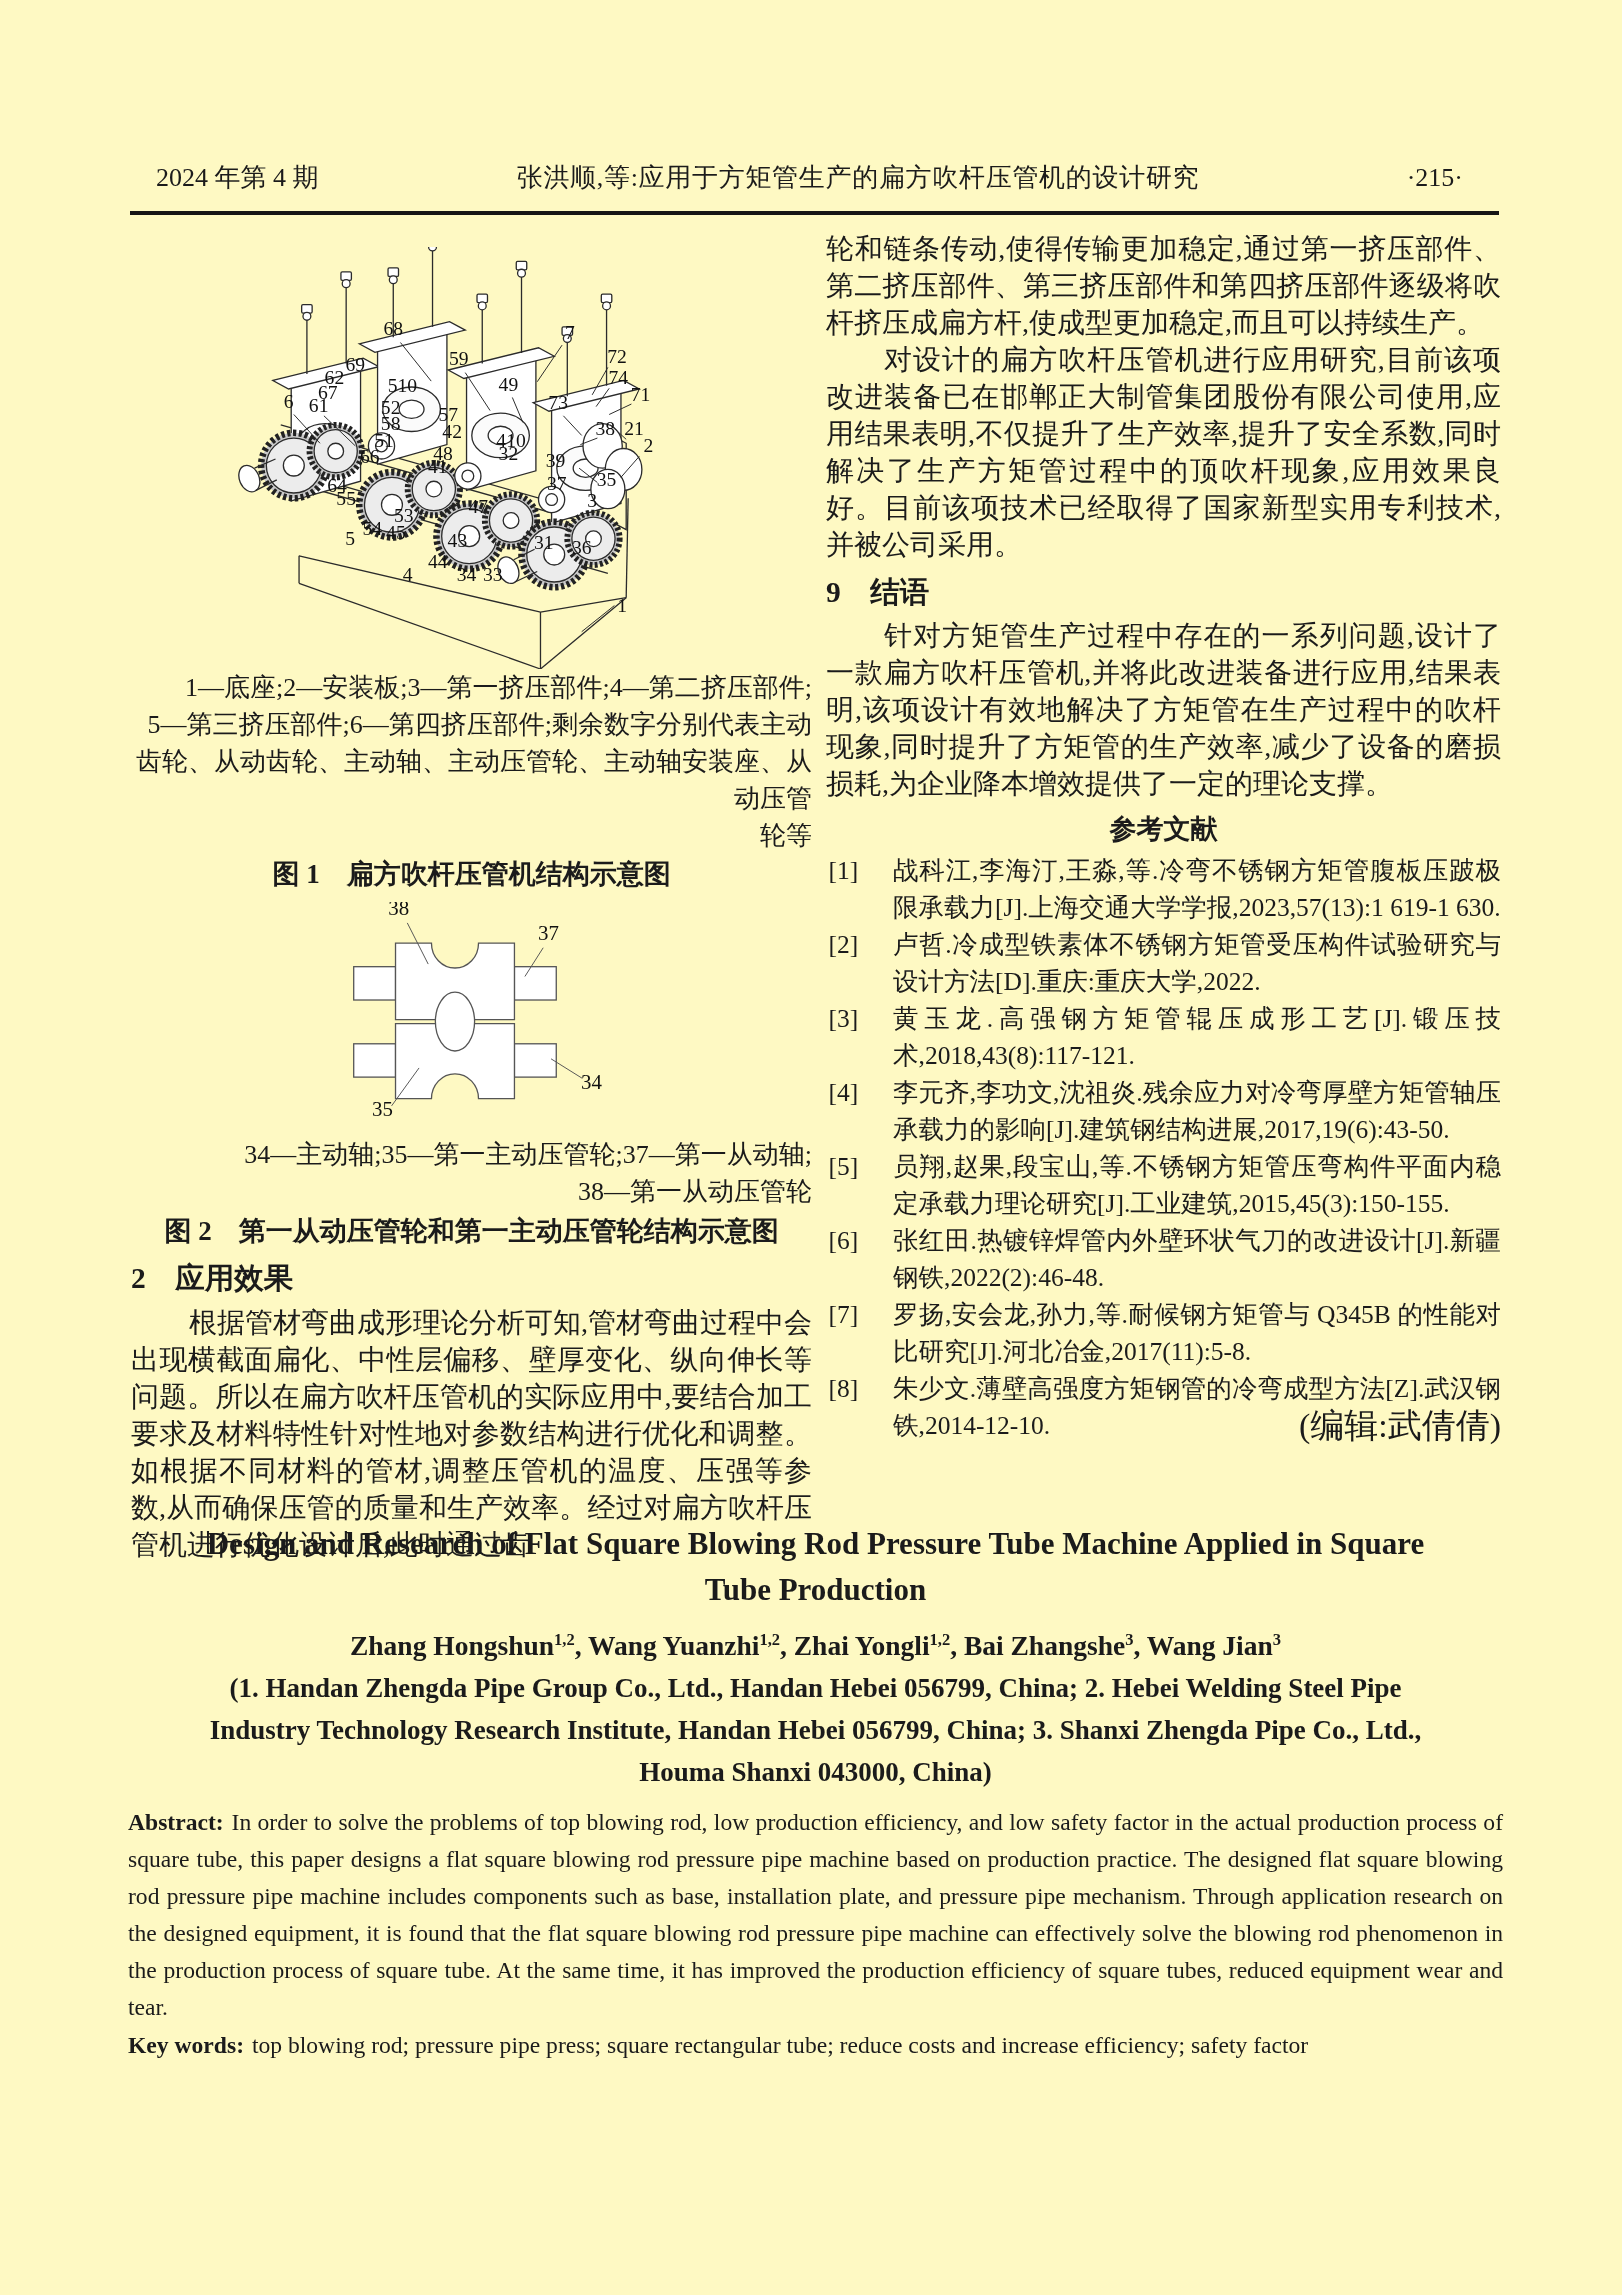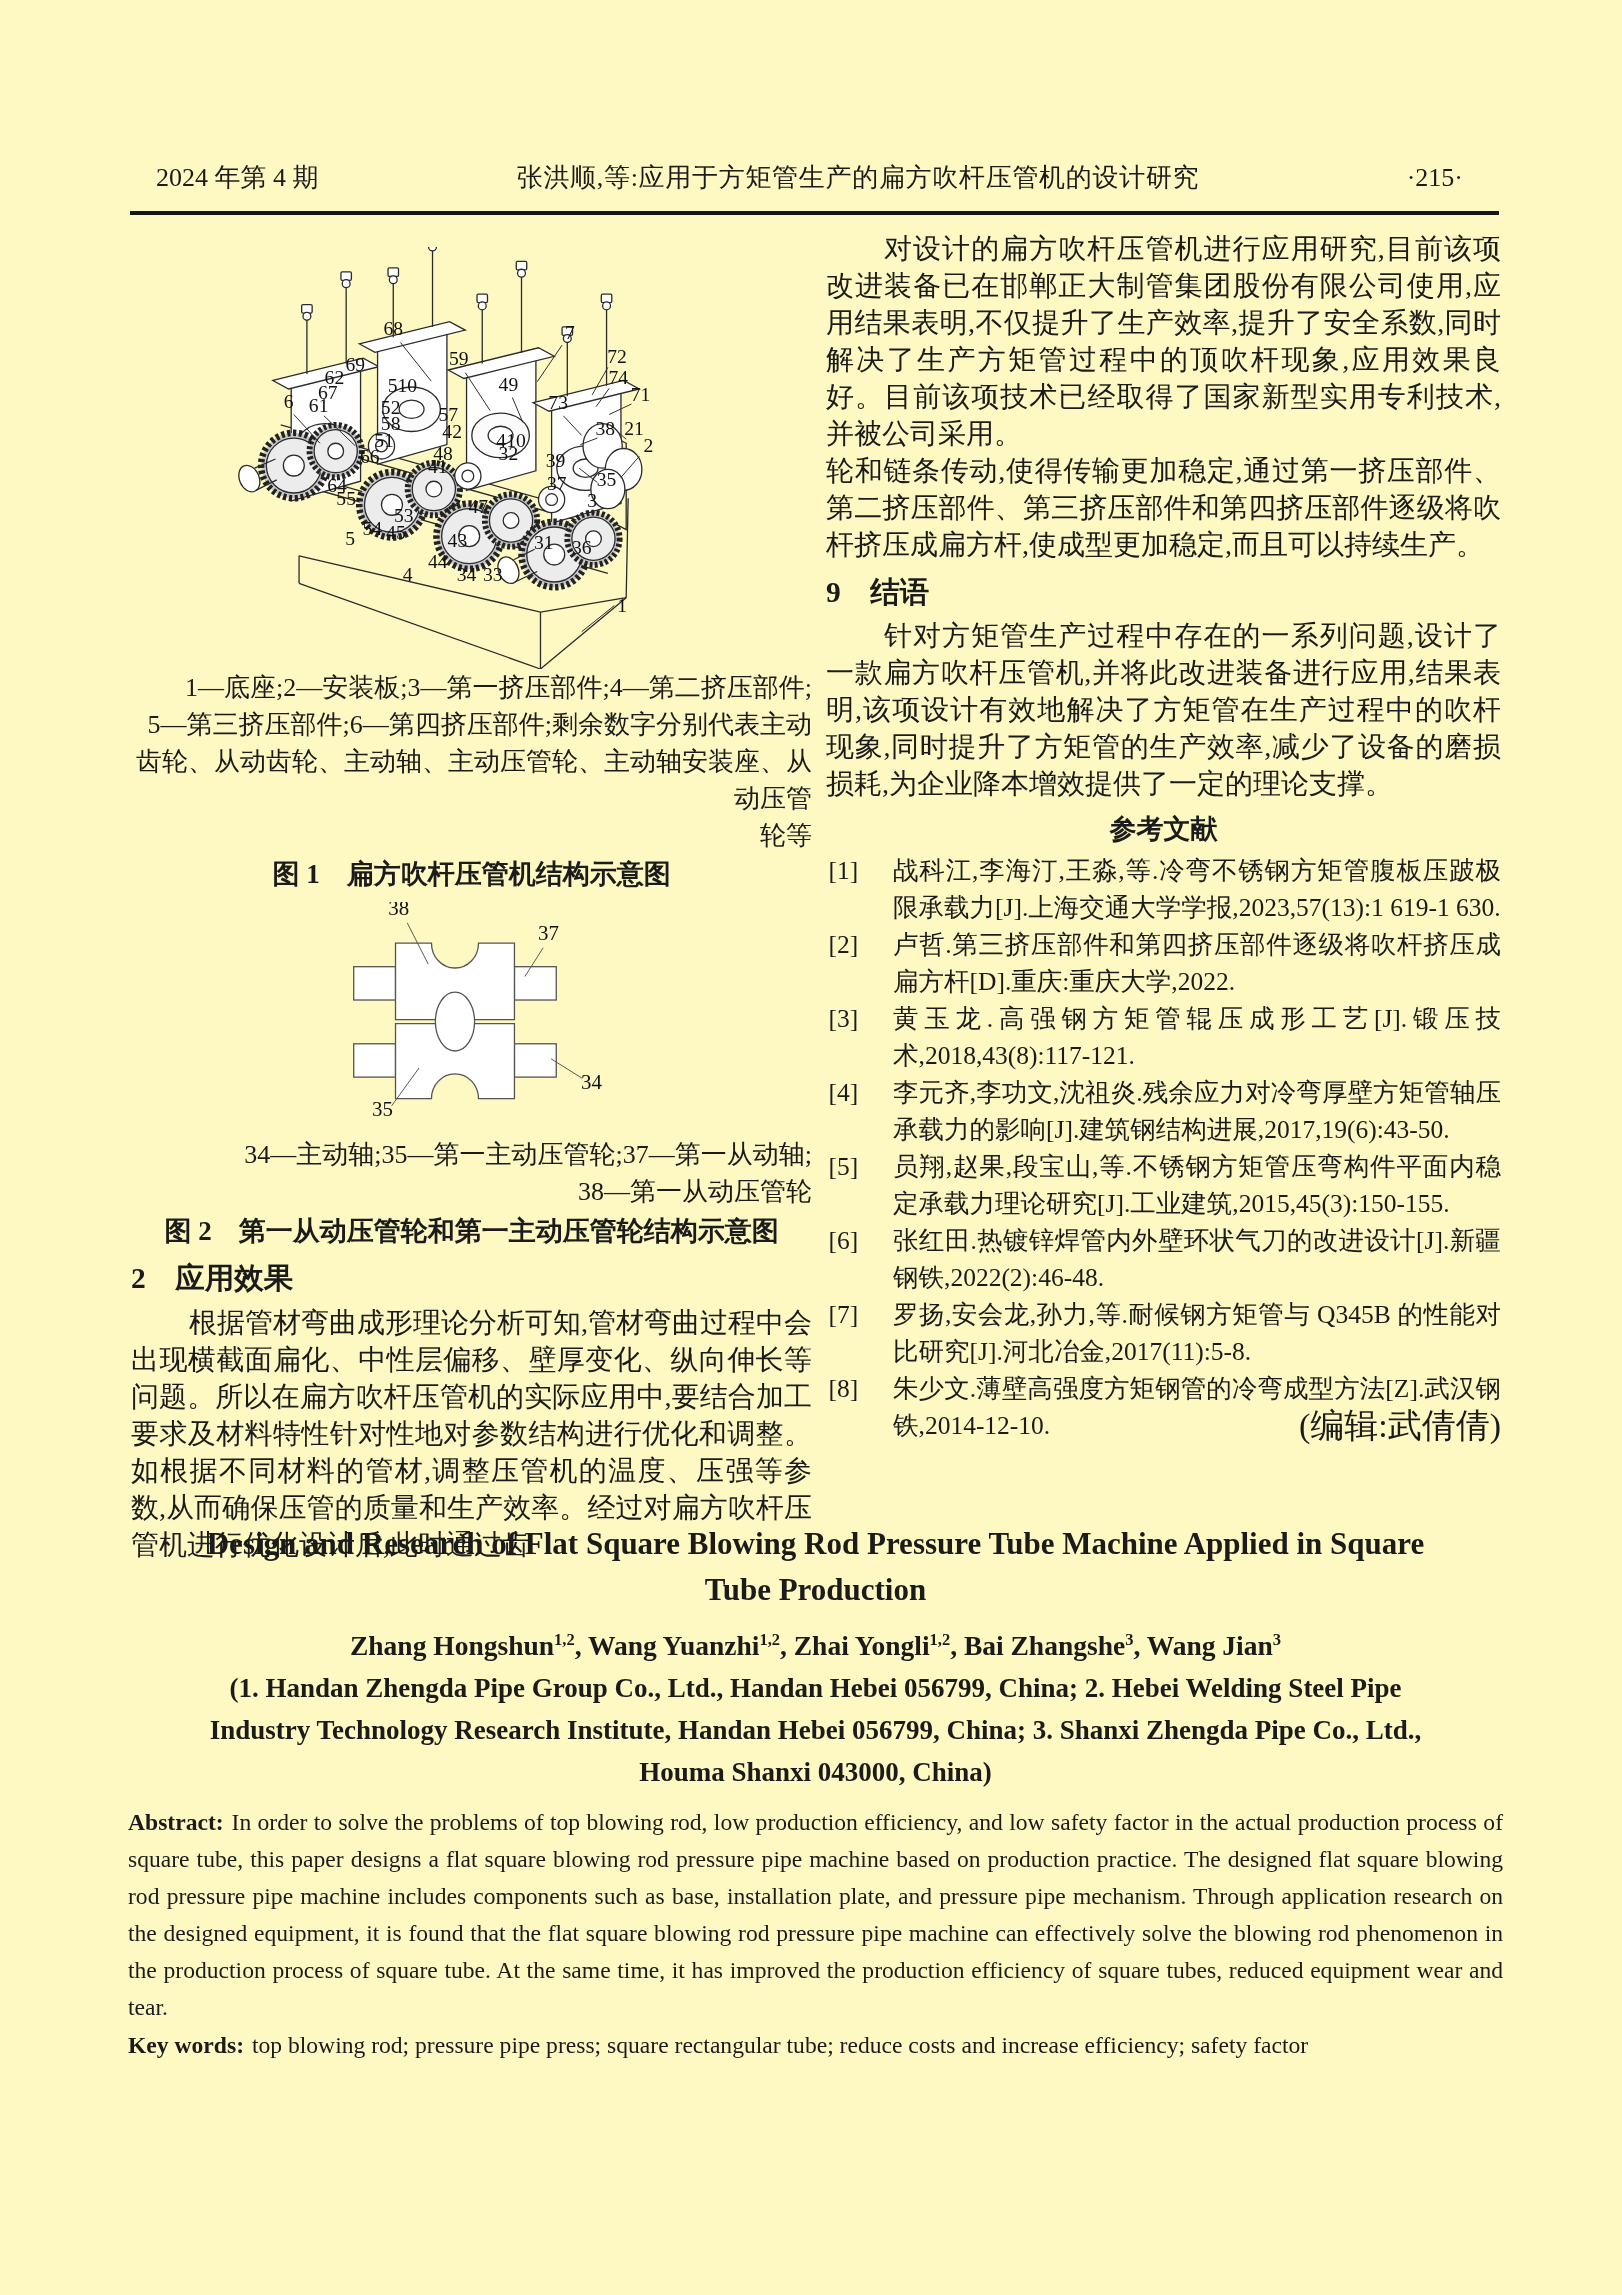--- a/index.html
+++ b/index.html
@@ -243,37 +243,37 @@
     <div class="capline">34—主动轴;35—第一主动压管轮;37—第一从动轴;</div>
         <div class="capline">38—第一从动压管轮</div>
       </div>
     <div class="figtitle">图 2　第一从动压管轮和第一主动压管轮结构示意图</div>
 
     <div class="sec-h">2　应用效果</div>
     <div class="body-p indent">根据管材弯曲成形理论分析可知,管材弯曲过程中会出现横截面扁化、中性层偏移、壁厚变化、纵向伸长等问题。所以在扁方吹杆压管机的实际应用中,要结合加工要求及材料特性针对性地对参数结构进行优化和调整。如根据不同材料的管材,调整压管机的温度、压强等参数,从而确保压管的质量和生产效率。经过对扁方吹杆压管机进行优化设计后,此时通过齿</div>
   </div>
 
   <div class="col-right">
+    <div class="body-p">轮和链条传动,使得传输更加稳定,通过第一挤压部件、第二挤压部件、第三挤压部件和第四挤压部件逐级将吹杆挤压成扁方杆,使成型更加稳定,而且可以持续生产。</div>
     <div class="body-p indent">对设计的扁方吹杆压管机进行应用研究,目前该项改进装备已在邯郸正大制管集团股份有限公司使用,应用结果表明,不仅提升了生产效率,提升了安全系数,同时解决了生产方矩管过程中的顶吹杆现象,应用效果良好。目前该项技术已经取得了国家新型实用专利技术,并被公司采用。</div>
-    <div class="body-p">轮和链条传动,使得传输更加稳定,通过第一挤压部件、第二挤压部件、第三挤压部件和第四挤压部件逐级将吹杆挤压成扁方杆,使成型更加稳定,而且可以持续生产。</div>
 
     <div class="sec-h">9　结语</div>
     <div class="body-p indent">针对方矩管生产过程中存在的一系列问题,设计了一款扁方吹杆压管机,并将此改进装备进行应用,结果表明,该项设计有效地解决了方矩管在生产过程中的吹杆现象,同时提升了方矩管的生产效率,减少了设备的磨损损耗,为企业降本增效提供了一定的理论支撑。</div>
 
     <div class="refs-h">参考文献</div>
 
     <div>
 
     <div class="ref">
         <span class="ref-num">[1]</span>
         <span class="ref-text">战科江,李海汀,王淼,等.冷弯不锈钢方矩管腹板压跛极限承载力[J].上海交通大学学报,2023,57(13):1 619-1 630.</span>
       </div>
         <div class="ref">
         <span class="ref-num">[2]</span>
-        <span class="ref-text">卢哲.第三挤压部件和第四挤压部件逐级将吹杆挤压成扁方杆[D].重庆:重庆大学,2022.</span>
+        <span class="ref-text">卢哲.冷成型铁素体不锈钢方矩管受压构件试验研究与设计方法[D].重庆:重庆大学,2022.</span>
       </div>
         <div class="ref">
         <span class="ref-num">[3]</span>
         <span class="ref-text">黄玉龙.高强钢方矩管辊压成形工艺[J].锻压技术,2018,43(8):117-121.</span>
       </div>
         <div class="ref">
         <span class="ref-num">[4]</span>
         <span class="ref-text">李元齐,李功文,沈祖炎.残余应力对冷弯厚壁方矩管轴压承载力的影响[J].建筑钢结构进展,2017,19(6):43-50.</span>
       </div>
         <div class="ref">

